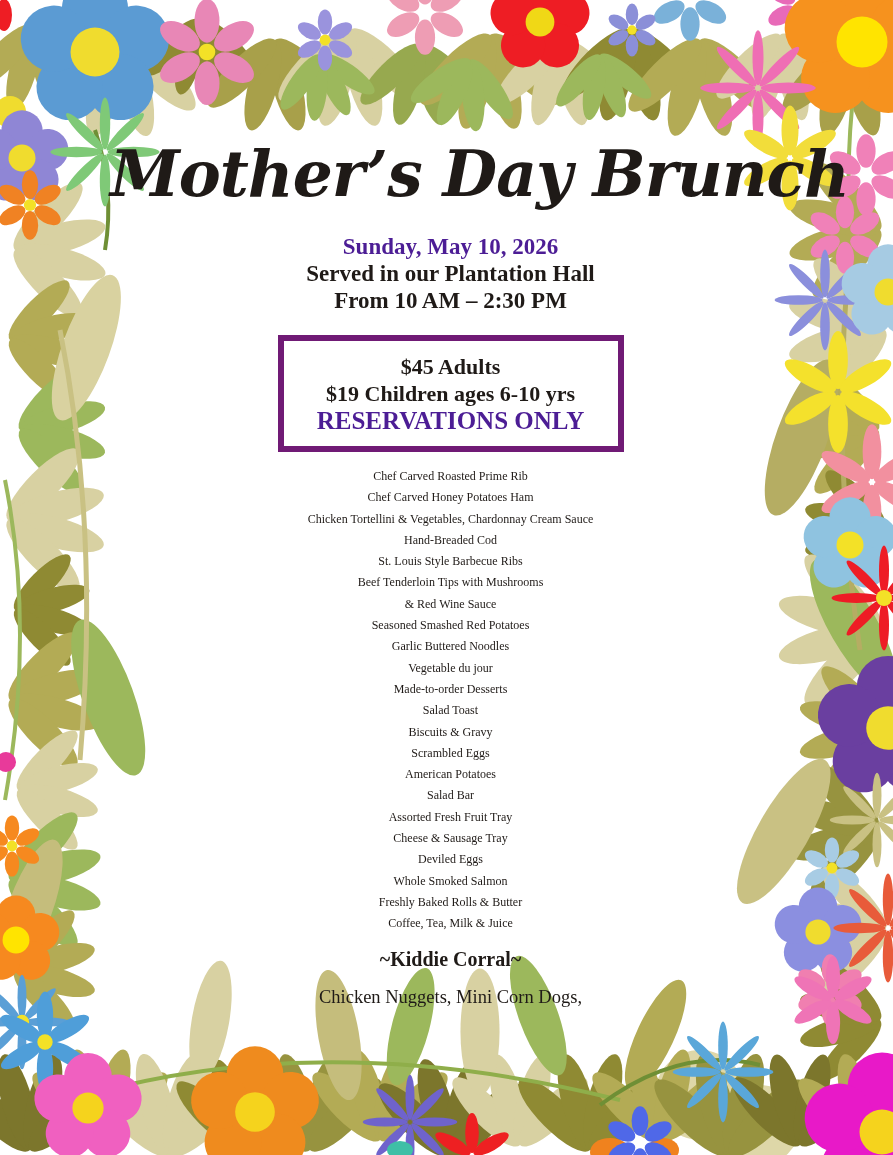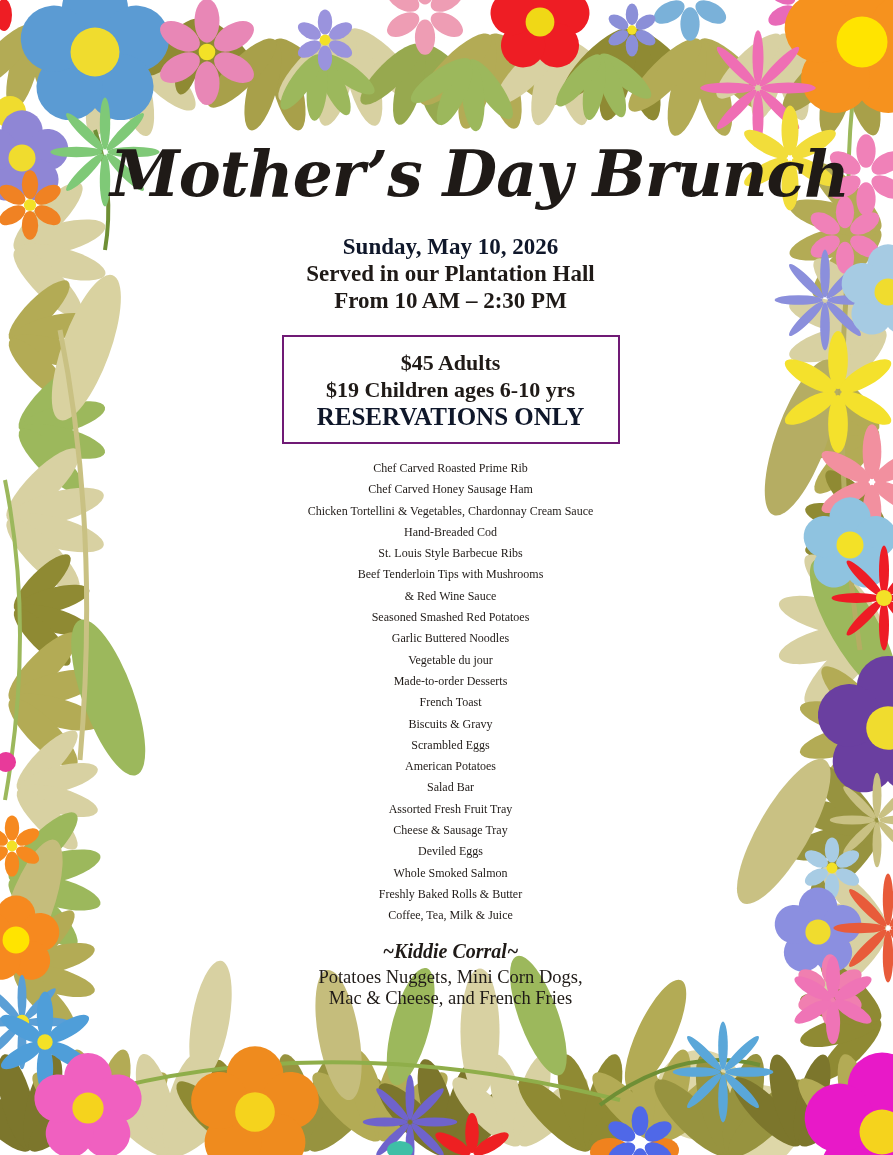--- a/index.html
+++ b/index.html
@@ -9,30 +9,30 @@
     font-family:"Liberation Serif", serif; color:#1f1a17;padding-left:8px;
   }
   .border-svg { position:absolute; left:0; top:0; width:893px; height:1155px; }
   .content { position:absolute; left:110px; right:110px; top:128px; text-align:center; }
   .title {
     margin:0 0 14px 0; font-family:"DejaVu Serif", serif;
     font-style:italic; font-weight:bold; font-size:63px; line-height:92px;
     letter-spacing:-1px; white-space:nowrap;
   }
   .line { margin:1px 0; font-weight:bold; font-size:23px; line-height:26px; }
-  .red { color:#0f172a; }
+  .red { color:#4c1d95; }
   .price-box {
-    display:inline-block; border:2px solid #701a75; background:#ffffff;
+    display:inline-block; border:6px solid #701a75; background:#ffffff;
     margin:20px auto 4px auto; padding:11px 26px; min-width:282px;
   }
   .price-box p { margin:2px 0; font-weight:bold; font-size:22px; line-height:25px; }
   .price-box .note { font-size:25px; }
   .menu { list-style:none; margin:10px 0 0 0; padding:0; }
   .menu li { font-size:12px; line-height:21.3px; }
-  .kiddie-title { margin:13px 0 4px 0; font-weight:bold; font-style:italic; font-size:20px; }
+  .kiddie-title { margin:13px 0 16px 0; font-weight:bold; font-size:20px; }
   .kiddie { list-style:none; margin:0; padding:0; }
   .kiddie li { font-size:18.5px; line-height:21.5px; }
 </style>
 </head>
 <body>
 
 <div class="flyer">
 
   <svg class="border-svg" viewBox="0 0 893 1155" aria-hidden="true">
     <defs>
@@ -330,44 +330,43 @@
 
     <div class="price-box">
       <p>$45 Adults</p>
       <p>$19 Children ages 6-10 yrs</p>
       <p class="red note">RESERVATIONS ONLY</p>
     </div>
 
     <ul class="menu">
 
     <li>Chef Carved Roasted Prime Rib</li>
-        <li>Chef Carved Honey Sausage Ham</li>
+        <li>Chef Carved Honey Potatoes Ham</li>
         <li>Chicken Tortellini &amp; Vegetables, Chardonnay Cream Sauce</li>
         <li>Hand-Breaded Cod</li>
         <li>St. Louis Style Barbecue Ribs</li>
         <li>Beef Tenderloin Tips with Mushrooms</li>
         <li>&amp; Red Wine Sauce</li>
         <li>Seasoned Smashed Red Potatoes</li>
         <li>Garlic Buttered Noodles</li>
         <li>Vegetable du jour</li>
         <li>Made-to-order Desserts</li>
-        <li>French Toast</li>
+        <li>Salad Toast</li>
         <li>Biscuits &amp; Gravy</li>
         <li>Scrambled Eggs</li>
         <li>American Potatoes</li>
         <li>Salad Bar</li>
         <li>Assorted Fresh Fruit Tray</li>
         <li>Cheese &amp; Sausage Tray</li>
         <li>Deviled Eggs</li>
         <li>Whole Smoked Salmon</li>
         <li>Freshly Baked Rolls &amp; Butter</li>
         <li>Coffee, Tea, Milk &amp; Juice</li>
       </ul>
 
     <p class="kiddie-title">~Kiddie Corral~</p>
     <ul class="kiddie">
 
-    <li>Potatoes Nuggets, Mini Corn Dogs,</li>
-        <li>Mac &amp; Cheese, and French Fries</li>
+    <li>Chicken Nuggets, Mini Corn Dogs,</li>
       </ul>
   </div>
 
 </div>
 
 </body></html>

